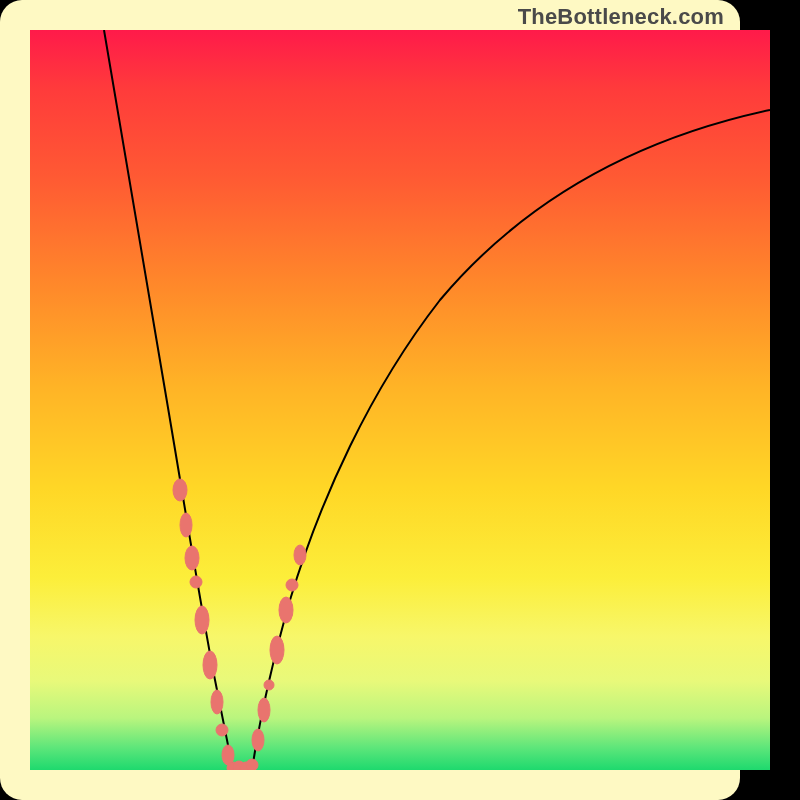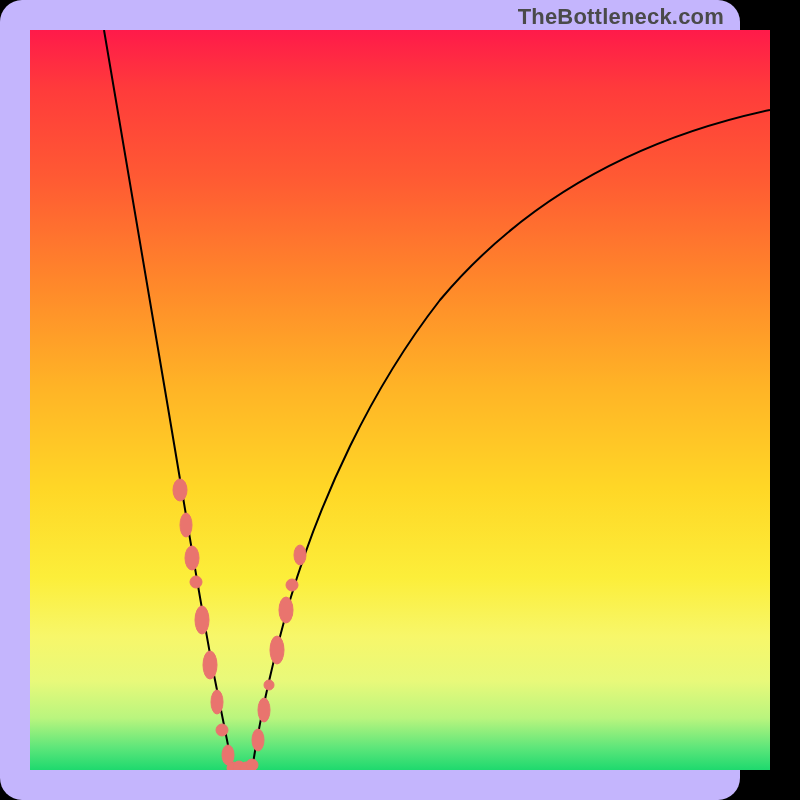--- a/index.html
+++ b/index.html
@@ -8,21 +8,21 @@
     width: 800px;
     height: 800px;
     overflow: hidden;
     background: #000;
     font-family: Arial, Helvetica, sans-serif;
   }
   .frame {
     position: relative;
     width: 740px;
     height: 800px;
-    background: #c4b5fd;
+    background: #fef9c3;
     border-radius: 22px;
   }
   .plot-area {
     position: absolute;
     left: 30px;
     top: 30px;
     width: 740px;
     height: 740px;
     background: linear-gradient(
       to bottom,

